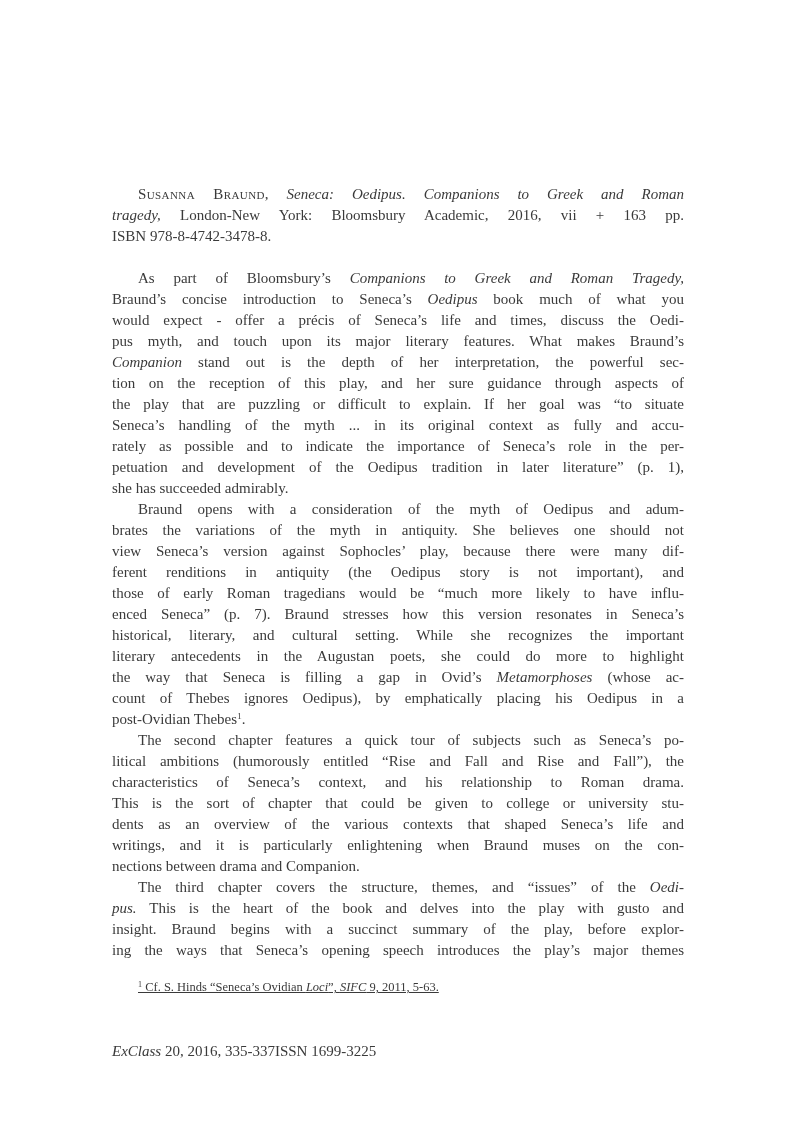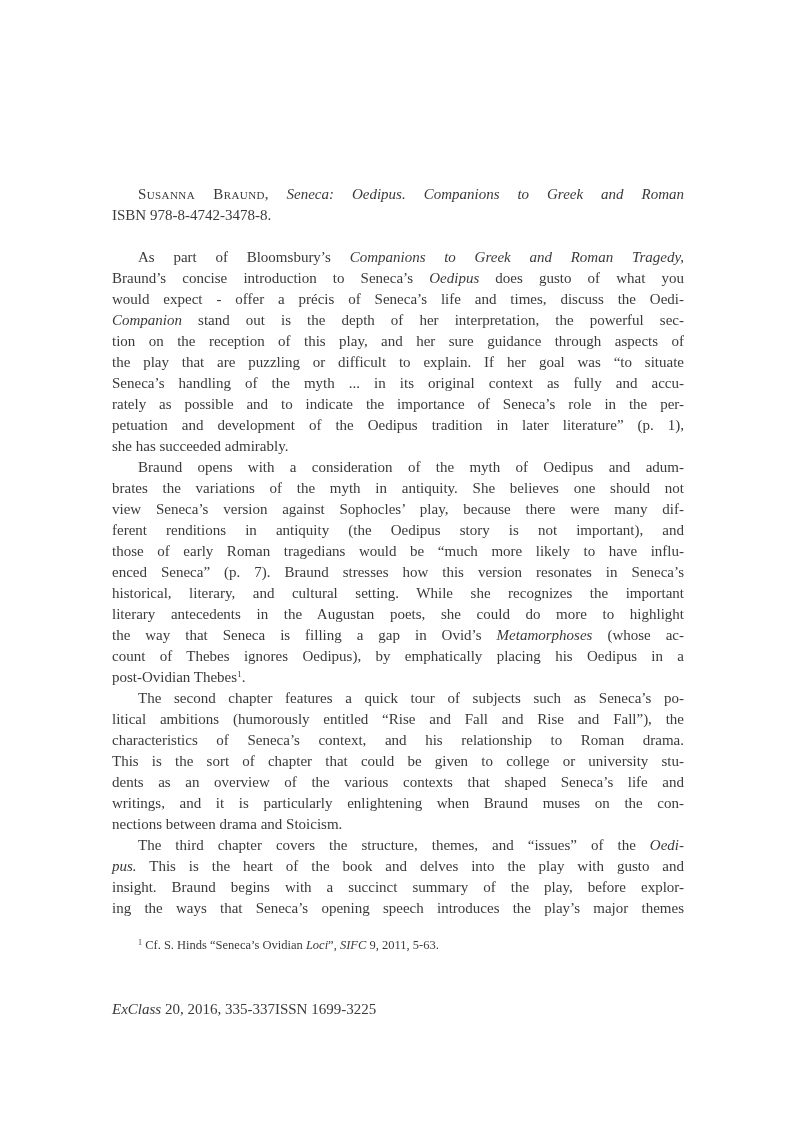--- a/index.html
+++ b/index.html
@@ -21,47 +21,49 @@
   .para { font-size: 15px; line-height: 21px; }
   .heading { margin-bottom: 21px; }
   .line { text-align: justify; text-align-last: justify; }
   .line.last { text-align-last: left; }
   .line.indent { text-indent: 26px; }
   .i { font-style: italic; margin-top: 11px; }
   .sc { font-variant: small-caps; letter-spacing: 0.4px; }
   .sup { font-size: 9px; vertical-align: 5px; line-height: 0; }
   .footnote {
     margin-top: 17px;
-    font-size: 12.5px; line-height: 18px;
+    font-size: 12.5px; line-height: 18px; text-decoration: underline;
   }
   .footnote .sup { font-size: 8px; vertical-align: 4px; }
   .pfooter {
     margin-top: 45px;
     font-size: 15px; line-height: 21px;
     display: flex;
     justify-content: flex-start;
   }
   .pfooter .para { display: inline-block; }
 </style>
 </head>
 <body>
 
 <div class="page">
   <div class="textblock">
 
     <div class="para heading">
         <div class="line indent"><span class="sc">Susanna Braund</span><span>, </span><span class="i">Seneca: Oedipus. Companions to Greek and Roman</span></div>
+        <div class="line"><span class="i">tragedy,</span><span> London-New York: Bloomsbury Academic, 2016, vii + 163 pp.</span></div>
         <div class="line last"><span>ISBN 978-8-4742-3478-8.</span></div>
       </div>
 
     <div>
       <div class="para">
           <div class="line indent"><span>As part of Bloomsbury’s </span><span class="i">Companions to Greek and Roman Tragedy,</span></div>
-          <div class="line"><span>Braund’s concise introduction to Seneca’s </span><span class="i">Oedipus</span><span> does gusto of what you</span></div>
+          <div class="line"><span>Braund’s concise introduction to Seneca’s </span><span class="i">Oedipus</span><span> book much of what you</span></div>
           <div class="line"><span>would expect - offer a précis of Seneca’s life and times, discuss the Oedi-</span></div>
+          <div class="line"><span>pus myth, and touch upon its major literary features. What makes Braund’s</span></div>
           <div class="line"><span class="i">Companion</span><span> stand out is the depth of her interpretation, the powerful sec-</span></div>
           <div class="line"><span>tion on the reception of this play, and her sure guidance through aspects of</span></div>
           <div class="line"><span>the play that are puzzling or difficult to explain. If her goal was “to situate</span></div>
           <div class="line"><span>Seneca’s handling of the myth ... in its original context as fully and accu-</span></div>
           <div class="line"><span>rately as possible and to indicate the importance of Seneca’s role in the per-</span></div>
           <div class="line"><span>petuation and development of the Oedipus tradition in later literature” (p. 1),</span></div>
           <div class="line last"><span>she has succeeded admirably.</span></div>
         </div>
       <div class="para">
           <div class="line indent"><span>Braund opens with a consideration of the myth of Oedipus and adum-</span></div>
@@ -76,21 +78,21 @@
           <div class="line"><span>count of Thebes ignores Oedipus), by emphatically placing his Oedipus in a</span></div>
           <div class="line last"><span>post-Ovidian Thebes</span><span class="sup">1</span><span>.</span></div>
         </div>
       <div class="para">
           <div class="line indent"><span>The second chapter features a quick tour of subjects such as Seneca’s po-</span></div>
           <div class="line"><span>litical ambitions (humorously entitled “Rise and Fall and Rise and Fall”), the</span></div>
           <div class="line"><span>characteristics of Seneca’s context, and his relationship to Roman drama.</span></div>
           <div class="line"><span>This is the sort of chapter that could be given to college or university stu-</span></div>
           <div class="line"><span>dents as an overview of the various contexts that shaped Seneca’s life and</span></div>
           <div class="line"><span>writings, and it is particularly enlightening when Braund muses on the con-</span></div>
-          <div class="line last"><span>nections between drama and Stoicism.</span></div>
+          <div class="line last"><span>nections between drama and Companion.</span></div>
         </div>
       <div class="para">
           <div class="line indent"><span>The third chapter covers the structure, themes, and “issues” of the </span><span class="i">Oedi-</span></div>
           <div class="line"><span class="i">pus.</span><span> This is the heart of the book and delves into the play with gusto and</span></div>
           <div class="line"><span>insight. Braund begins with a succinct summary of the play, before explor-</span></div>
           <div class="line"><span>ing the ways that Seneca’s opening speech introduces the play’s major themes</span></div>
         </div>
     </div>
 
     <div class="footnote">

